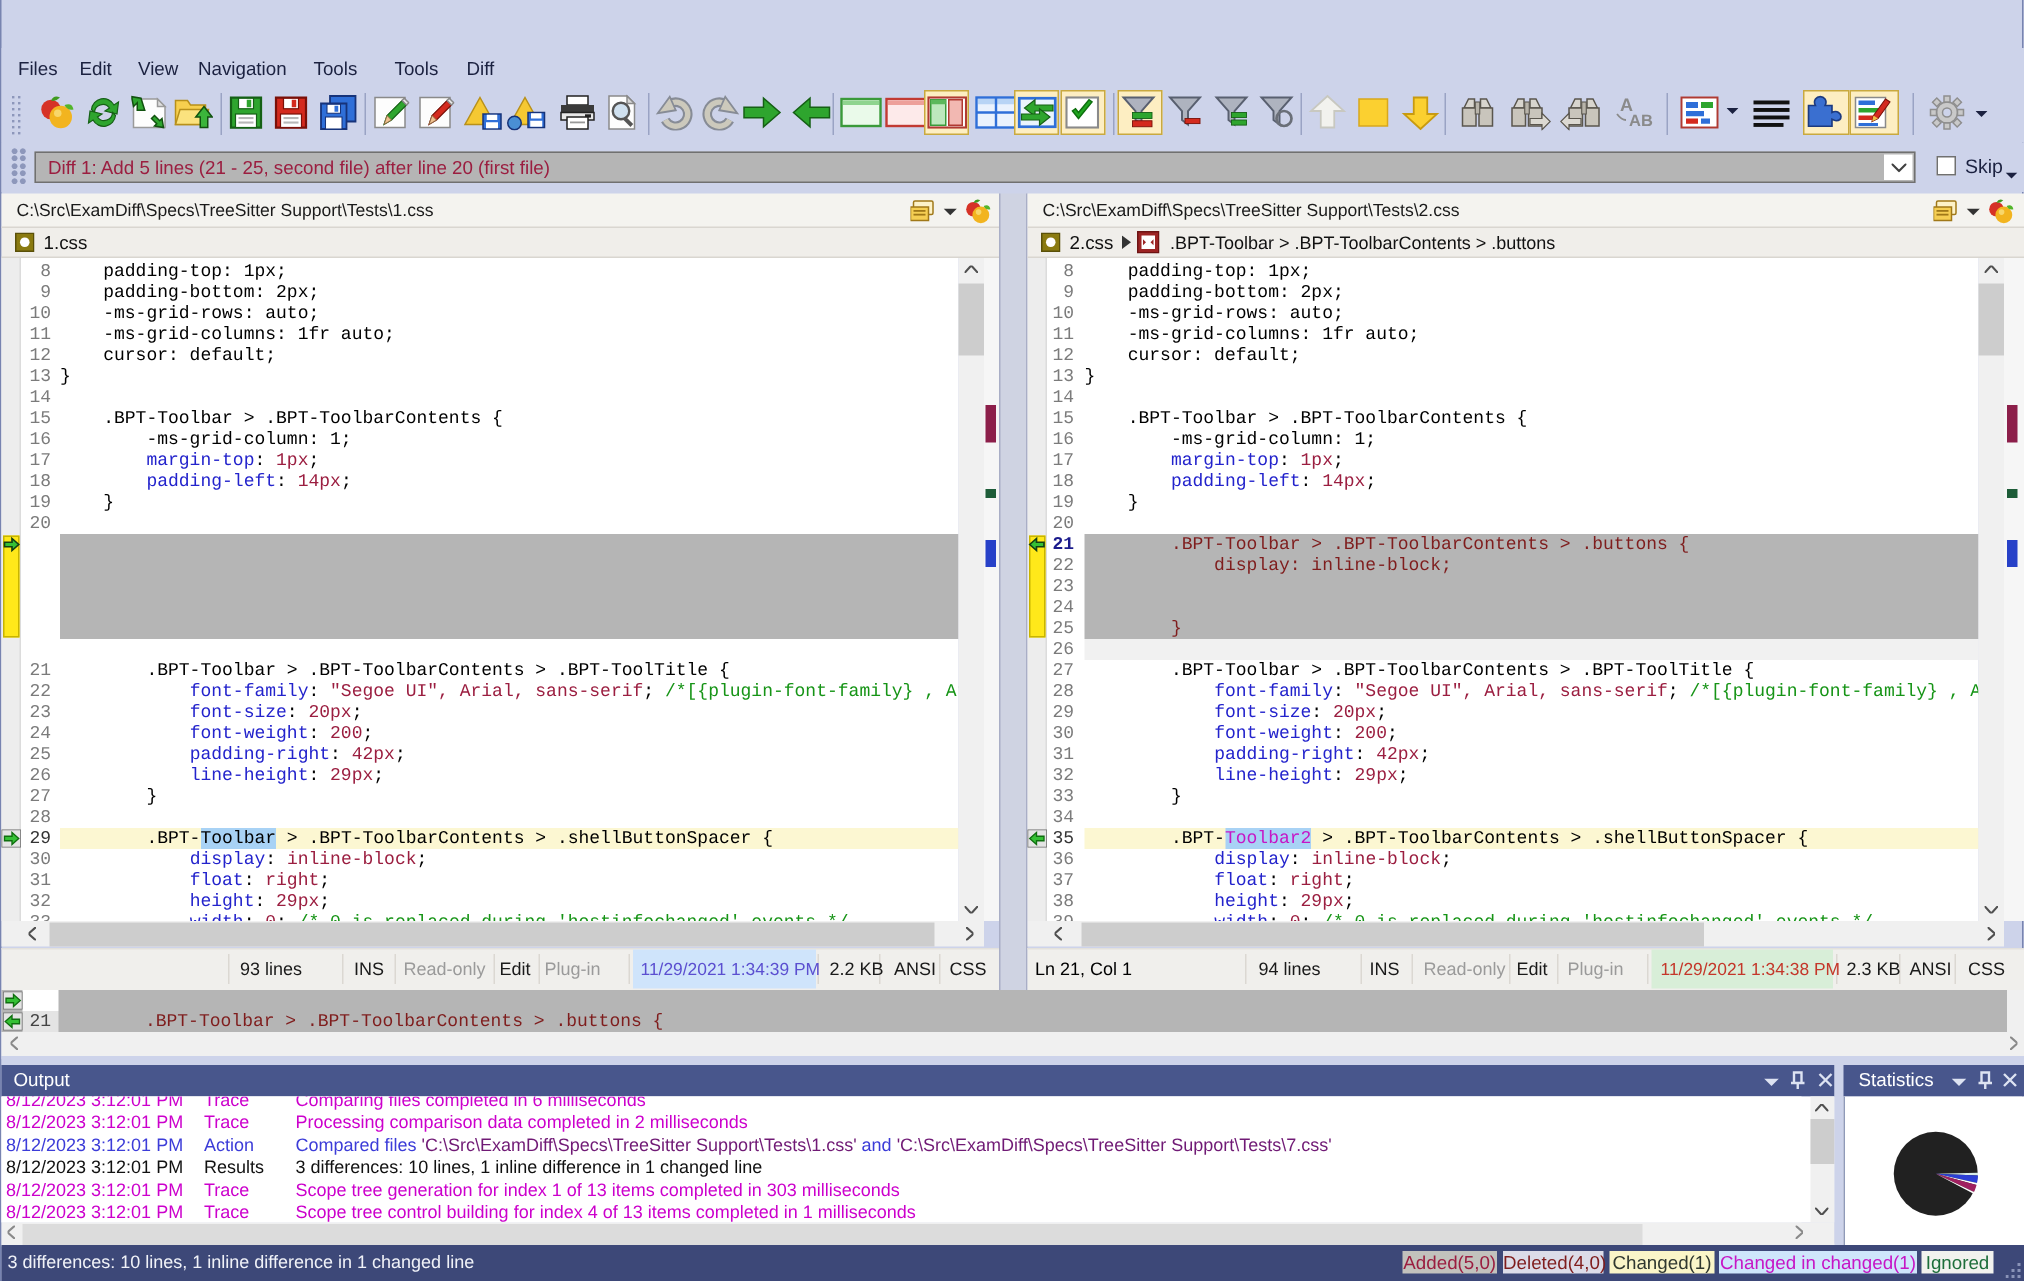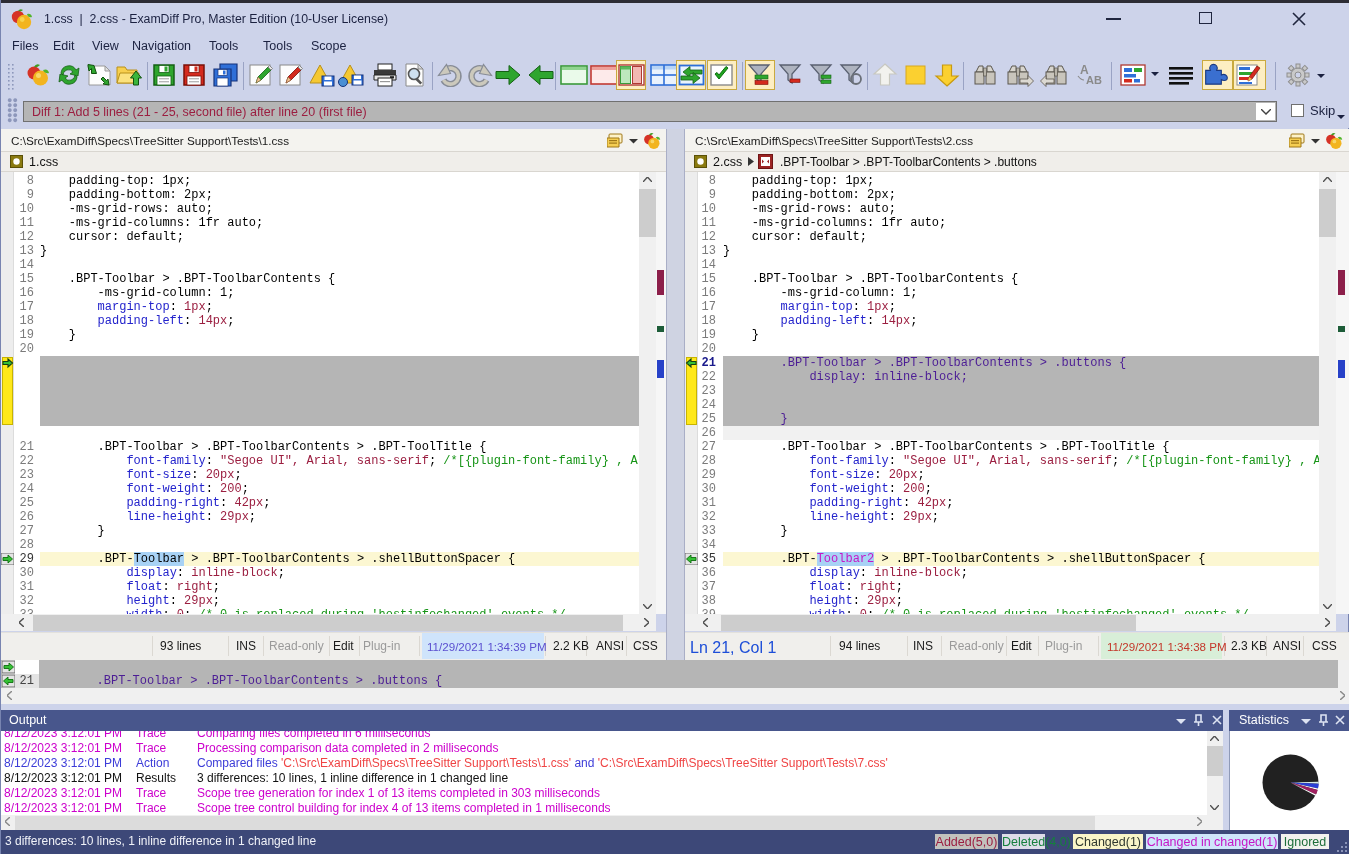--- a/index.html
+++ b/index.html
@@ -11,48 +11,33 @@
 .menu-item{position:absolute;top:7px;font-size:12.5px;color:#1b2140;}
 #toolbar{position:absolute;left:0;top:58px;width:1349px;height:37px;background:#cdd3ea;}
 .tbsep{position:absolute;top:4px;width:1px;height:28px;background:#9aa3c4;}
 .tbhl{position:absolute;top:2px;width:30px;height:30px;background:#fdeec2;border:1px solid #c9a93f;box-sizing:border-box;}
 #comborow{position:absolute;left:0;top:95px;width:1349px;height:33px;background:#cdd3ea;}
 #combo{position:absolute;left:22px;top:6px;width:1254px;height:21px;background:#b5b5b5;border:1px solid #707070;box-sizing:border-box;}
 #combo-text{position:absolute;left:8px;top:3px;font-size:12.5px;color:#9b1e40;}
 .grip{position:absolute;width:7px;color:#8d97bb;}
 .cl{position:absolute;font-family:"Liberation Mono",monospace;font-size:12px;line-height:14px;white-space:pre;color:#000;}
 .num{position:absolute;font-family:"Liberation Mono",monospace;font-size:12px;line-height:14px;color:#7b7b7b;text-align:right;}
-.p{color:#2323cc}.v{color:#9b1e40}.cm{color:#169416}.add{color:#4c1d95}
+.p{color:#2323cc}.v{color:#9b1e40}.cm{color:#169416}.add{color:#7f1d1d}
 .logrow{position:absolute;font-size:12px;white-space:nowrap;}
-.mag{color:#cc00cc}.blu{color:#3c3cd8}.dred{color:#ef4444}
+.mag{color:#cc00cc}.blu{color:#3c3cd8}.dred{color:#701a75}
 </style></head><body>
 <div id="win">
-<div id="titlebar">
- <svg class="abs" style="left:9px;top:5px" width="24" height="23" viewBox="0 0 24 23">
-  <circle cx="8" cy="9" r="6.2" fill="#d63226"></circle>
-        <circle cx="14" cy="14" r="7.2" fill="#f2b41f"></circle>
-  <circle cx="12.2" cy="11.5" r="2.4" fill="#f7d34f"></circle>
-  <path d="M8 3 Q10 0 13 2 Q11 4 8 3" fill="#3f9b20"></path>
-        <path d="M17 6 Q21 5 22 9 Q18 10 17 6" fill="#52b52a"></path>
- </svg>
- <div id="title-text">1.css&nbsp; |&nbsp; 2.css - ExamDiff Pro, Master Edition (10-User License)</div>
- <div class="abs" style="left:1105px;top:15px;width:15px;height:2px;background:#20263f"></div>
- <div class="abs" style="left:1198px;top:9px;width:13px;height:12px;border:1.5px solid #20263f;box-sizing:border-box"></div>
- <svg class="abs" style="left:1291px;top:9px" width="14" height="14" viewBox="0 0 14 14">
-        <path d="M1 1 L13 13 M13 1 L1 13" stroke="#20263f" stroke-width="1.6"></path>
-      </svg>
-</div>
 <div id="menubar">
  <div class="menu-item" style="left:11px">Files</div>
  <div class="menu-item" style="left:52px">Edit</div>
  <div class="menu-item" style="left:91px">View</div>
  <div class="menu-item" style="left:131px">Navigation</div>
  <div class="menu-item" style="left:208px">Tools</div>
  <div class="menu-item" style="left:262px">Tools</div>
- <div class="menu-item" style="left:310px">Scope</div>
+ <div class="menu-item" style="left:310px">Diff</div>
 </div>
 <div id="toolbar">
       <svg class="abs" style="left:7px;top:6px" width="8" height="26" viewBox="0 0 8 26">
         <rect x="0" y="0" width="1.6" height="1.6" fill="#8d97bb"></rect>
         <rect x="4" y="0" width="1.6" height="1.6" fill="#8d97bb"></rect>
         <rect x="0" y="4" width="1.6" height="1.6" fill="#8d97bb"></rect>
         <rect x="4" y="4" width="1.6" height="1.6" fill="#8d97bb"></rect>
         <rect x="0" y="8" width="1.6" height="1.6" fill="#8d97bb"></rect>
         <rect x="4" y="8" width="1.6" height="1.6" fill="#8d97bb"></rect>
         <rect x="0" y="12" width="1.6" height="1.6" fill="#8d97bb"></rect>
@@ -583,21 +568,21 @@
 <div class="abs" style="left:684px;top:632px;width:665px;height:28px;background:#f0efec;border-top:1px solid #e3e1dc;box-sizing:border-box"></div>
 <div class="abs" style="left:829px;top:636px;width:1px;height:20px;background:#dbd8d2"></div>
 <div class="abs" style="left:906px;top:636px;width:1px;height:20px;background:#dbd8d2"></div>
 <div class="abs" style="left:940px;top:636px;width:1px;height:20px;background:#dbd8d2"></div>
 <div class="abs" style="left:1005px;top:636px;width:1px;height:20px;background:#dbd8d2"></div>
 <div class="abs" style="left:1037px;top:636px;width:1px;height:20px;background:#dbd8d2"></div>
 <div class="abs" style="left:1097px;top:636px;width:1px;height:20px;background:#dbd8d2"></div>
 <div class="abs" style="left:1223px;top:636px;width:1px;height:20px;background:#dbd8d2"></div>
 <div class="abs" style="left:1265px;top:636px;width:1px;height:20px;background:#dbd8d2"></div>
 <div class="abs" style="left:1302px;top:636px;width:1px;height:20px;background:#dbd8d2"></div>
-<div class="abs" style="left:689px;top:639px;font-size:16px;color:#1d4ed8;white-space:nowrap">Ln 21, Col 1</div>
+<div class="abs" style="left:689px;top:639px;font-size:12px;color:#000000;white-space:nowrap">Ln 21, Col 1</div>
 <div class="abs" style="left:838px;top:639px;font-size:12px;color:#1a1a1a;white-space:nowrap">94 lines</div>
 <div class="abs" style="left:912px;top:639px;font-size:12px;color:#1a1a1a;white-space:nowrap">INS</div>
 <div class="abs" style="left:948px;top:639px;font-size:12px;color:#9a9a9a;white-space:nowrap">Read-only</div>
 <div class="abs" style="left:1010px;top:639px;font-size:12px;color:#1a1a1a;white-space:nowrap">Edit</div>
 <div class="abs" style="left:1044px;top:639px;font-size:12px;color:#9a9a9a;white-space:nowrap">Plug-in</div>
 <div class="abs" style="left:1100px;top:633px;width:121px;height:26px;background:#d8eed8"></div>
 <div class="abs" style="left:1106px;top:640px;font-size:11.6px;color:#c4372a;white-space:nowrap">11/29/2021 1:34:38 PM</div>
 <div class="abs" style="left:1230px;top:639px;font-size:12px;color:#1a1a1a;white-space:nowrap">2.3 KB</div>
 <div class="abs" style="left:1272px;top:639px;font-size:12px;color:#1a1a1a;white-space:nowrap">ANSI</div>
 <div class="abs" style="left:1311px;top:639px;font-size:12px;color:#1a1a1a;white-space:nowrap">CSS</div>
@@ -694,21 +679,21 @@
       <circle cx="28.5" cy="28.5" r="28" fill="#212121"></circle>
       <path d="M28.5 28.5 L56.7 27.8 A28 28 0 0 1 56.7 29.7 Z" fill="#d8ece6"></path>
       <path d="M28.5 28.5 L56.7 29.7 A28 28 0 0 1 56.0 34.6 Z" fill="#2b3fd6"></path>
       <path d="M28.5 28.5 L56.0 34.6 A28 28 0 0 1 55.7 36.0 Z" fill="#ffffff"></path>
       <path d="M28.5 28.5 L55.7 36.0 A28 28 0 0 1 54.0 40.6 Z" fill="#a02060"></path>
       <path d="M28.5 28.5 L54.0 40.6 A28 28 0 0 1 53.4 41.7 Z" fill="#ffffff"></path>
     </svg>
 <div class="abs" style="left:0;top:830px;width:1349px;height:24px;background:#3d4878"></div>
 <div class="abs" style="left:4px;top:834px;font-size:12px;color:#f0f2f8;white-space:nowrap">3 differences: 10 lines, 1 inline difference in 1 changed line</div>
 <div class="abs" style="left:934px;top:834px;width:63px;height:15px;background:#c2c2bd;color:#9b1e40;font-size:12.5px;line-height:16px;text-align:center;white-space:nowrap">Added(5,0)</div>
-<div class="abs" style="left:1001px;top:834px;width:43px;height:15px;background:#dcdce8;color:#15803d;font-size:12.5px;line-height:16px;text-align:center;white-space:nowrap">Deleted(4,0)</div>
+<div class="abs" style="left:1001px;top:834px;width:67px;height:15px;background:#dcdce8;color:#7f1d1d;font-size:12.5px;line-height:16px;text-align:center;white-space:nowrap">Deleted(4,0)</div>
 <div class="abs" style="left:1072px;top:834px;width:70px;height:15px;background:#faf5c8;color:#303830;font-size:12.5px;line-height:16px;text-align:center;white-space:nowrap">Changed(1)</div>
 <div class="abs" style="left:1145px;top:834px;width:132px;height:15px;background:#cfe6fb;color:#c616c6;font-size:12.5px;line-height:16px;text-align:center;white-space:nowrap">Changed in changed(1)</div>
 <div class="abs" style="left:1280px;top:834px;width:48px;height:15px;background:#f2f2ee;color:#1d6e3a;font-size:12.5px;line-height:16px;text-align:center;white-space:nowrap">Ignored</div>
 <svg class="abs" style="left:1336px;top:842px" width="11" height="10" viewBox="0 0 11 10">
       <rect x="8" y="0" width="2" height="2" fill="#8a93b8"></rect>
       <rect x="4" y="4" width="2" height="2" fill="#8a93b8"></rect>
       <rect x="8" y="4" width="2" height="2" fill="#8a93b8"></rect>
       <rect x="0" y="8" width="2" height="2" fill="#8a93b8"></rect>
       <rect x="4" y="8" width="2" height="2" fill="#8a93b8"></rect>
       <rect x="8" y="8" width="2" height="2" fill="#8a93b8"></rect>

